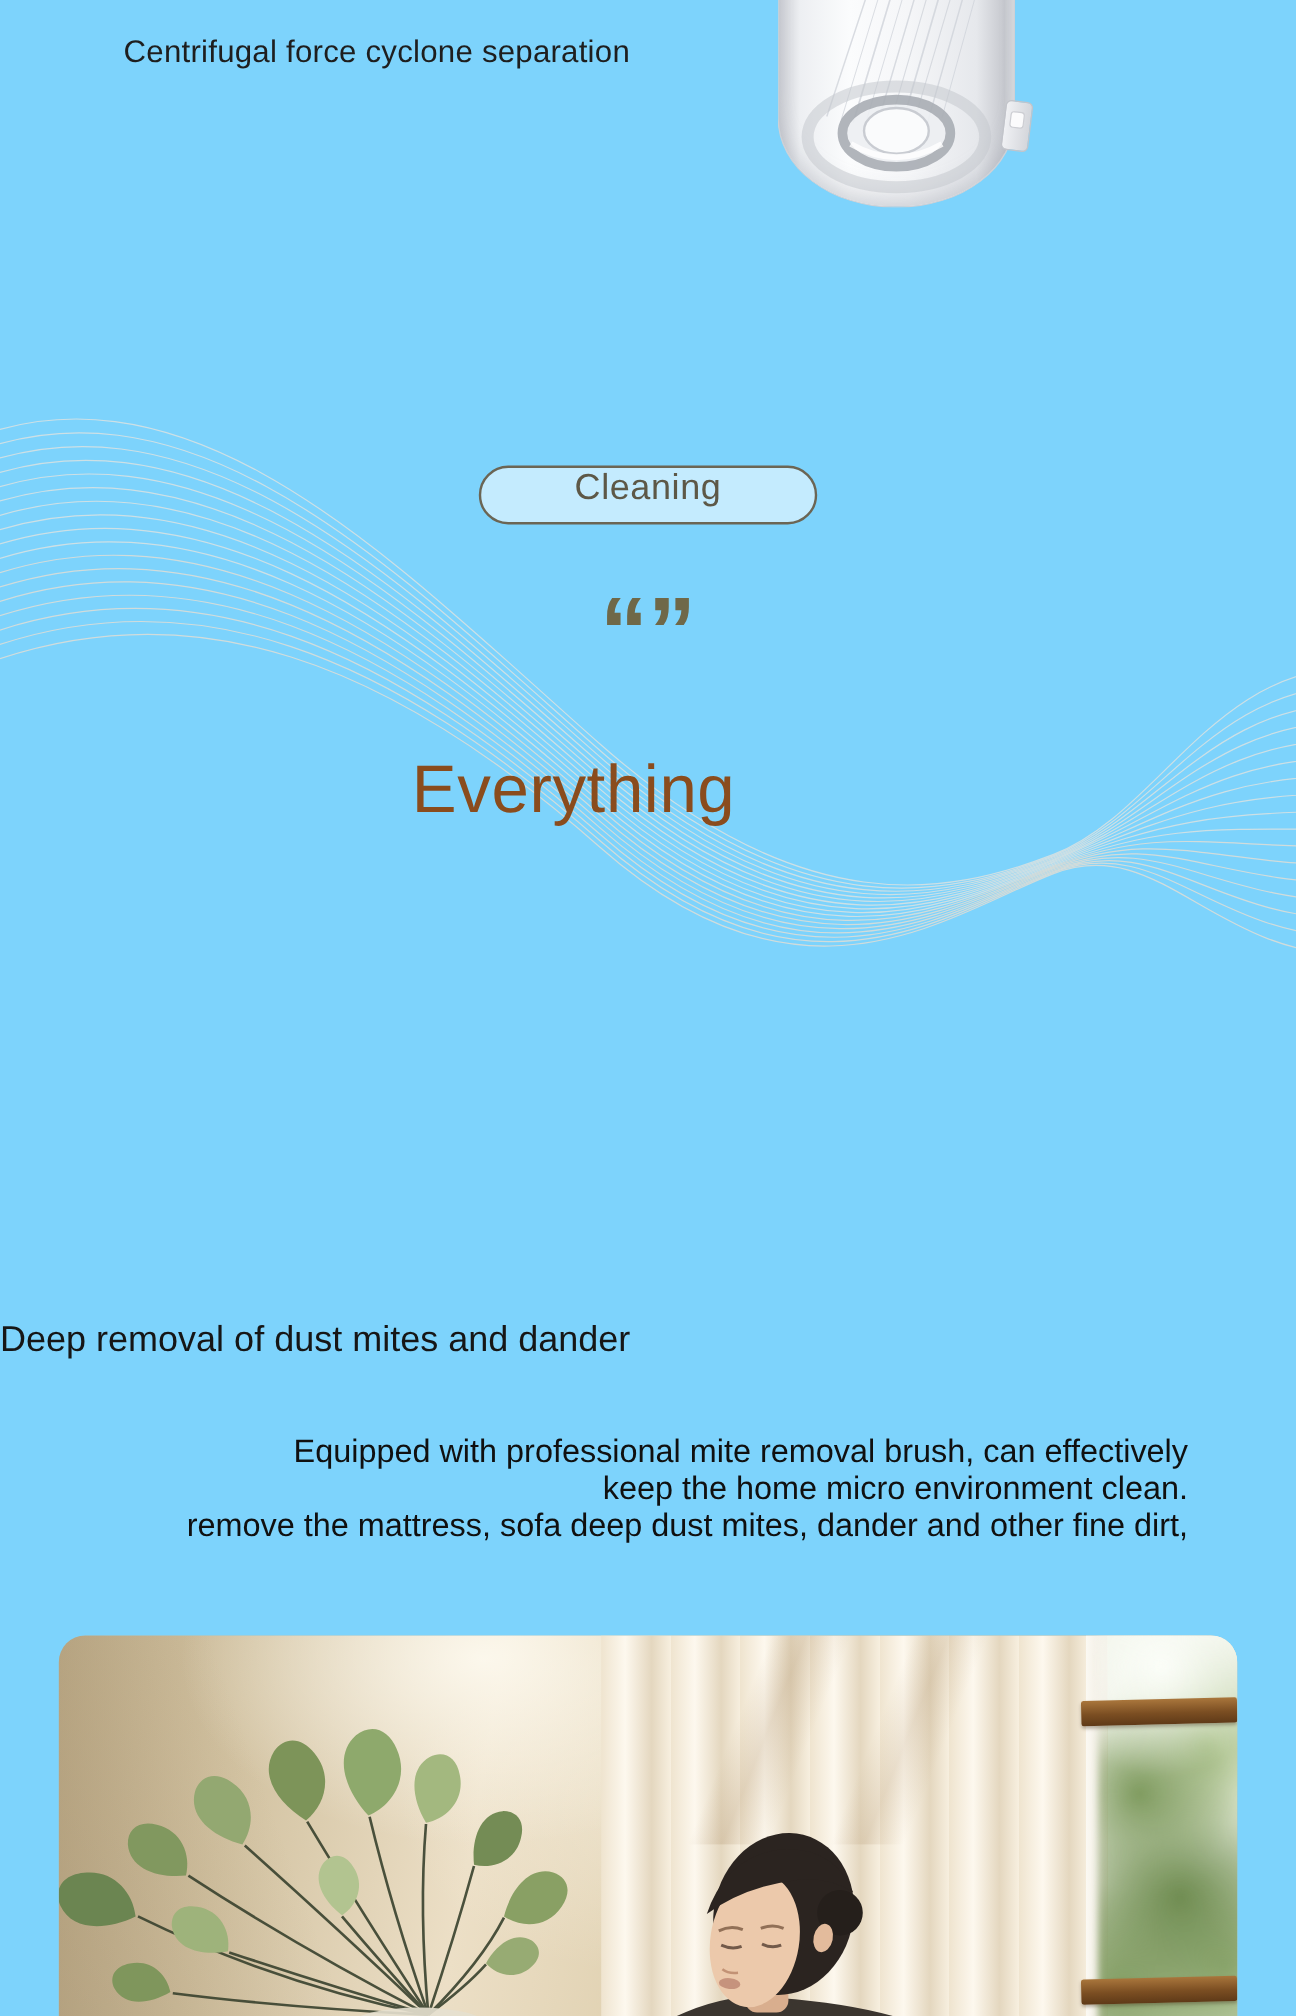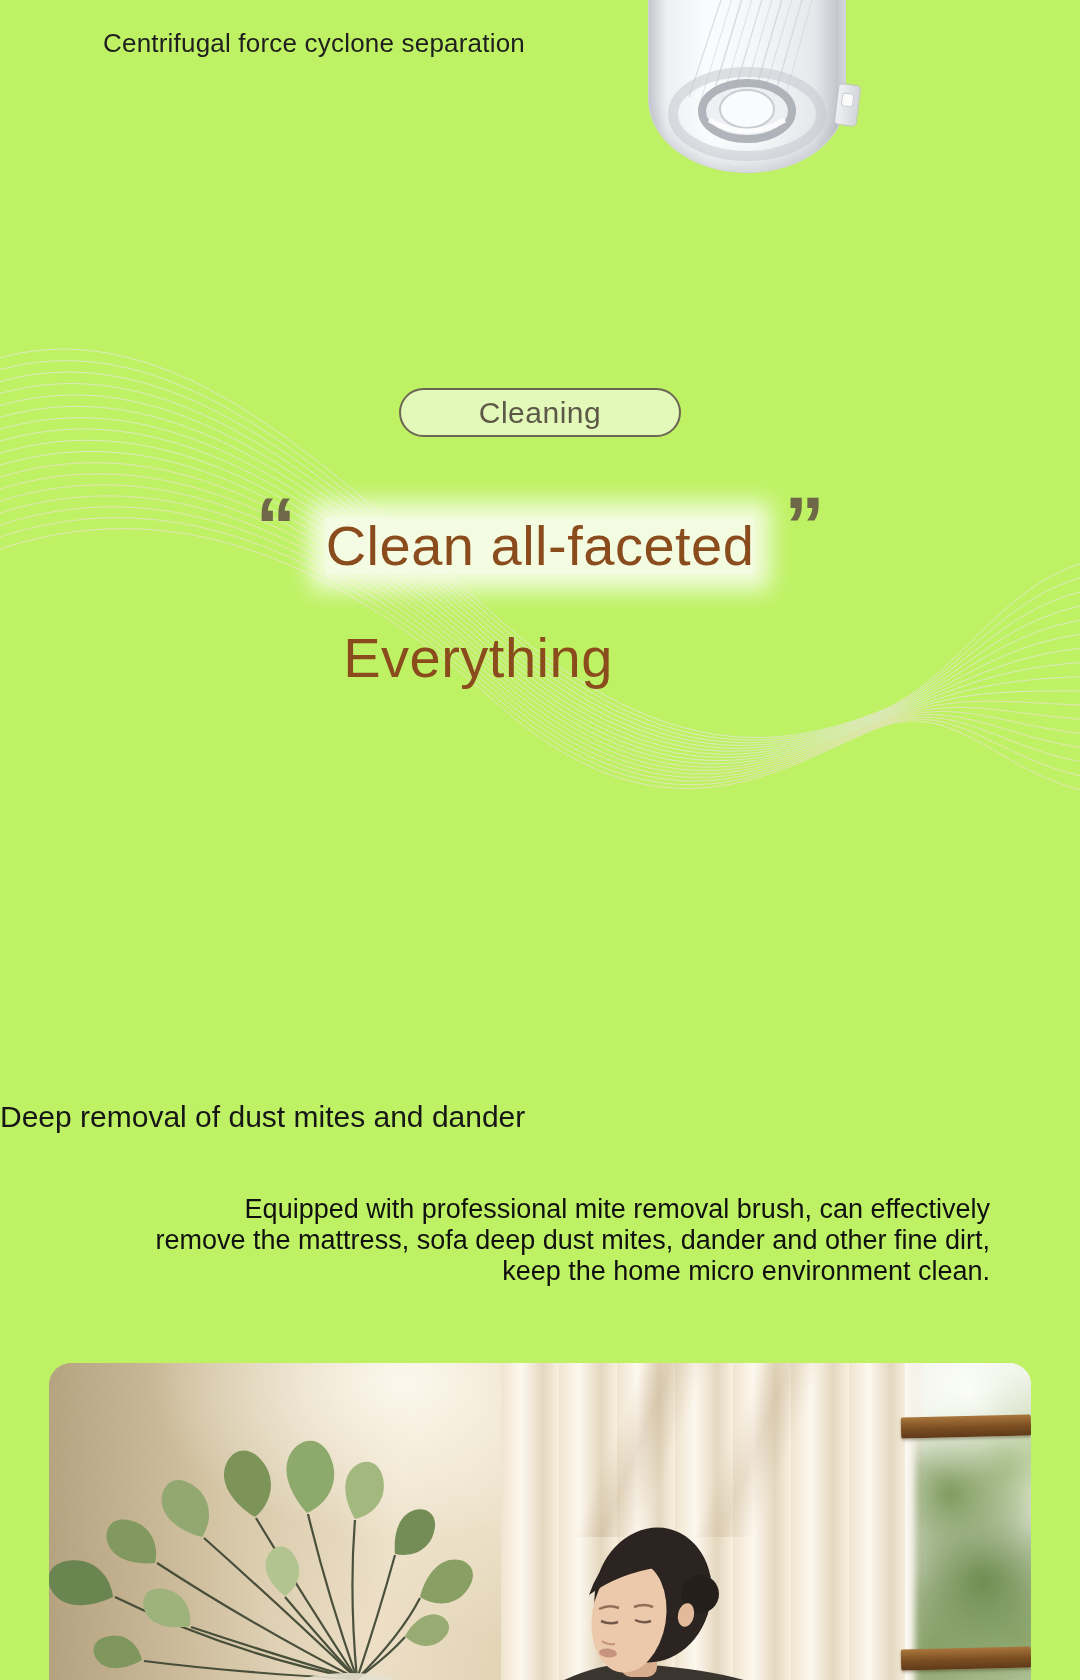--- a/index.html
+++ b/index.html
@@ -1,16 +1,16 @@
 <!DOCTYPE html>
 <html style="--accent-brown: #8a4c1d; --quote-mark-olive: #6f6848; --pill-border: #6b6554; --pill-text: #5d5847; --heading-text: #121212; --wall-tan: #d5c3a0; --curtain-cream: #f7efdf; --window-wood: #7b4e22; --foliage-green: #7e9a5e;"><head>
 <meta charset="utf-8">
 <style>
   html,body{margin:0;padding:0;background:#ffffff;}
-  .page{position:relative;width:1080px;height:1680px;background:#bef264;overflow:hidden;
+  .page{position:relative;width:1080px;height:1680px;background:#7dd3fc;overflow:hidden;
         font-family:"Liberation Sans","DejaVu Sans",sans-serif;color:#141414;}
 
   
   .top-label{position:absolute;left:103px;top:28px;font-size:26px;font-weight:500;
              letter-spacing:.2px;color:#1e1e1e;}
   .dust-cup{position:absolute;left:648px;top:-8px;width:196px;height:180px;
             border:1px solid #cfd1d6;border-top:none;
             border-radius:6px 6px 98px 98px / 6px 6px 74px 74px;
             background:linear-gradient(90deg,#c9cbd1 0%,#edeff2 9%,#fbfcfd 30%,#f5f6f8 55%,#e6e8ec 84%,#c6c8ce 96%,#d9dbdf 100%);
             box-shadow:inset 0 -16px 20px -10px rgba(150,156,166,.45);overflow:hidden;}
@@ -20,21 +20,21 @@
              border-radius:5px;transform:rotate(7deg);}
   .cup-latch:after{content:"";position:absolute;left:4px;top:8px;width:10px;height:12px;
              background:#fbfbfc;border:1px solid #cdced3;border-radius:3px;}
 
   
   .wave{position:absolute;left:0;top:330px;pointer-events:none;}
 
   
   .pill-row{position:absolute;left:0;top:388px;width:1080px;display:flex;justify-content:center;}
   .pill{width:278px;height:45px;border:2px solid var(--pill-border,#6b6554);border-radius:26px;
-        display:flex;align-items:center;justify-content:center;background:rgba(255,255,255,.55);}
+        display:flex;align-items:flex-start;justify-content:center;background:rgba(255,255,255,.55);}
   .pill span{font-size:30px;color:var(--pill-text,#5d5847);letter-spacing:.5px;}
 
   
   .quote1{position:absolute;left:0;top:518px;width:1080px;display:flex;
           justify-content:center;align-items:flex-start;}
   .qmark{font-size:80px;font-weight:700;color:var(--quote-mark-olive,#6f6848);
          line-height:56px;transform:translateY(-20px);}
   .qtext{font-size:56px;font-weight:500;letter-spacing:.5px;color:var(--accent-brown,#8a4c1d);
          line-height:56px;margin:0 30px;background:rgba(255,254,251,.82);
          box-shadow:0 0 22px 16px rgba(255,254,251,.82);}
@@ -181,30 +181,29 @@
     </svg>
 
   <div class="pill-row">
     <div class="pill">
       <span>Cleaning</span>
     </div>
   </div>
 
   <div class="quote1">
     <span class="qmark">“</span>
-    <span class="qtext">Clean all-faceted</span>
     <span class="qmark">”</span>
   </div>
   <div class="quote2">Everything</div>
 
   <div class="sec-sub">Deep removal of dust mites and dander</div>
   <div class="sec-body">
     <div>Equipped with professional mite removal brush, can effectively</div>
+    <div>keep the home micro environment clean.</div>
     <div>remove the mattress, sofa deep dust mites, dander and other fine dirt,</div>
-    <div>keep the home micro environment clean.</div>
   </div>
 
   <div class="photo">
     <div class="light-patch"></div>
     <div class="curtain"></div>
     <div class="win-top-light"></div>
     <div class="win-frame"></div>
     <div class="win-glass">
       <div class="foliage"></div>
     </div>

